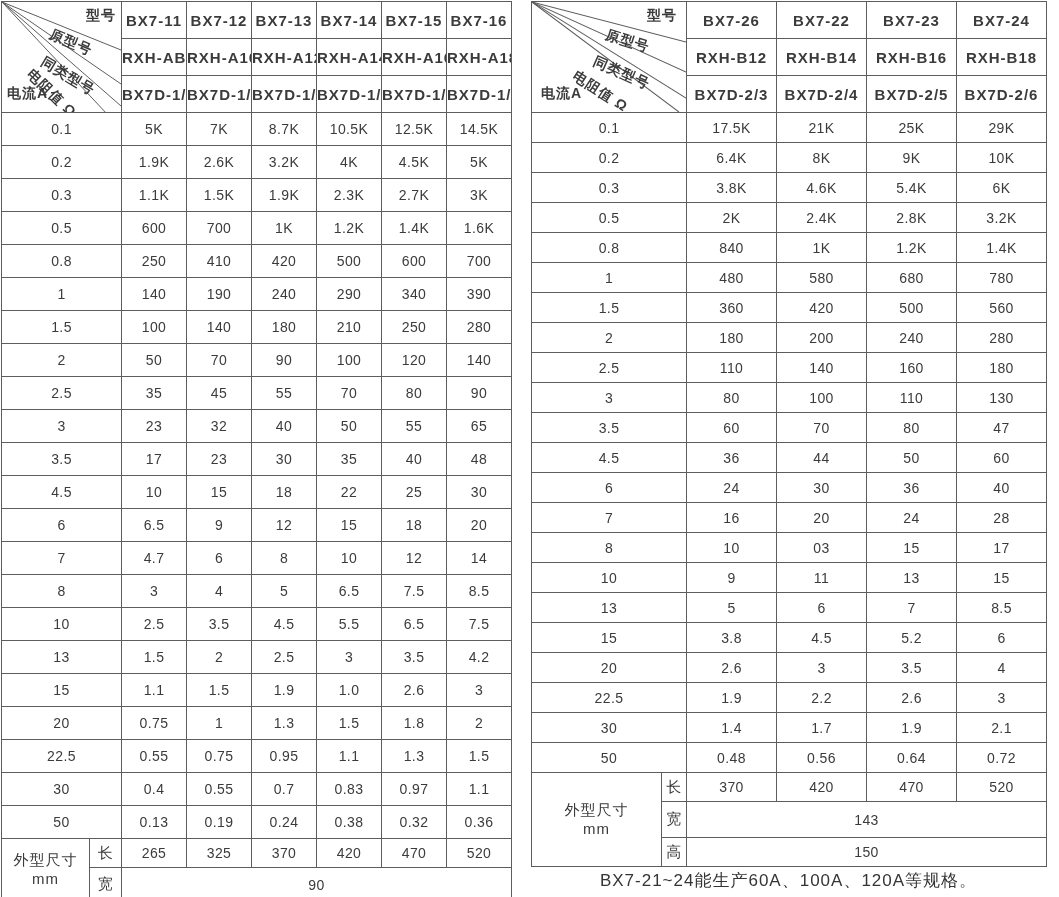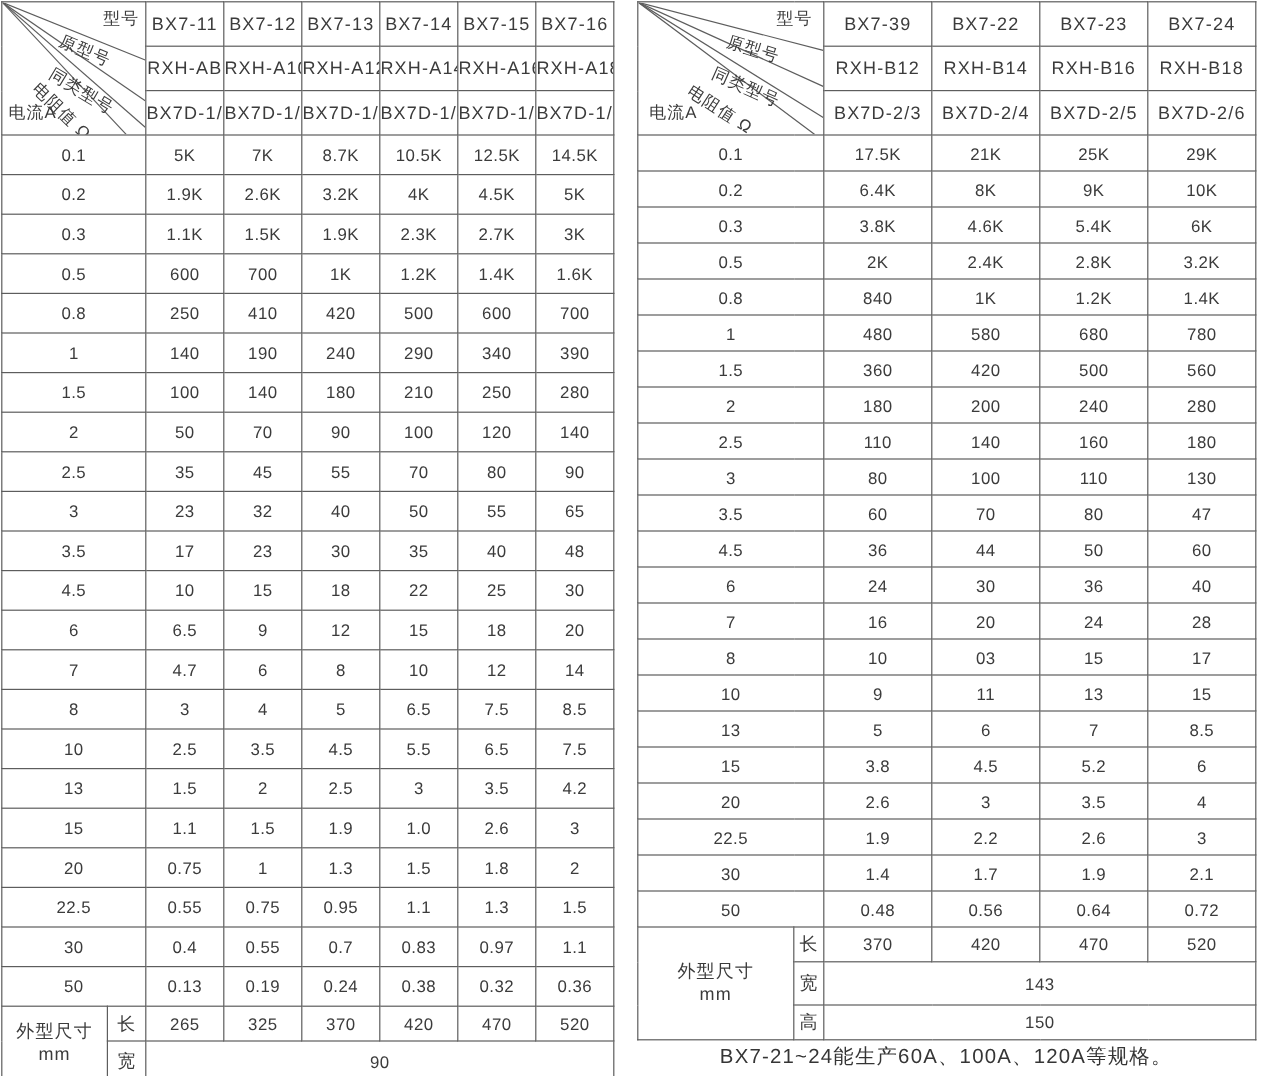--- a/index.html
+++ b/index.html
@@ -8,21 +8,21 @@
     font-family:"Liberation Sans","DejaVu Sans",sans-serif;color:#3b3b3b;
   }
   .page{position:relative;width:1059px;height:897px;background:#ffffff;}
   table{border-collapse:collapse;table-layout:fixed;position:absolute;background:#fff;}
   td{
     border:1px solid #5d5d5d;text-align:center;vertical-align:middle;
     padding:0;font-size:14px;letter-spacing:.4px;overflow:hidden;white-space:nowrap;
   }
   .left-table{left:1px;top:1px;width:510px;}
   .right-table{left:531px;top:1px;width:515px;}
-  tr.hrow td{height:36px;font-size:15px;letter-spacing:1px;}
+  tr.hrow td{height:36px;font-size:15px;letter-spacing:1px;font-weight:bold;}
   .left-table tr.drow td{height:32px;}
   .right-table tr.drow td{height:29px;}
   .left-table tr.row-length td{height:28px;}
   .left-table tr.row-width td{height:33px;}
   .right-table tr.row-length td{height:28px;}
   .right-table tr.row-width td{height:35px;}
   .right-table tr.row-height td{height:28px;}
   td.diag{position:relative;padding:0;}
   td.diag svg{position:absolute;left:0;top:0;width:100%;height:100%;display:block;}
   td.diag svg line{stroke:#5d5d5d;stroke-width:1;}
@@ -333,21 +333,21 @@
             <line x1="0" y1="0" x2="153" y2="70"></line>
             <line x1="0" y1="0" x2="153" y2="96"></line>
             <line x1="0" y1="0" x2="146" y2="110"></line>
           </svg>
           <span class="lbl model">型号</span>
           <span class="lbl orig">原型号</span>
           <span class="lbl sim">同类型号</span>
           <span class="lbl res">电阻值 Ω</span>
           <span class="lbl cur">电流A</span>
         </td>
-      <td>BX7-39</td>
+      <td>BX7-26</td>
           <td>BX7-22</td>
           <td>BX7-23</td>
           <td>BX7-24</td>
         </tr>
       <tr class="hrow row-original">
           <td>RXH-B12</td>
           <td>RXH-B14</td>
           <td>RXH-B16</td>
           <td>RXH-B18</td>
         </tr>

